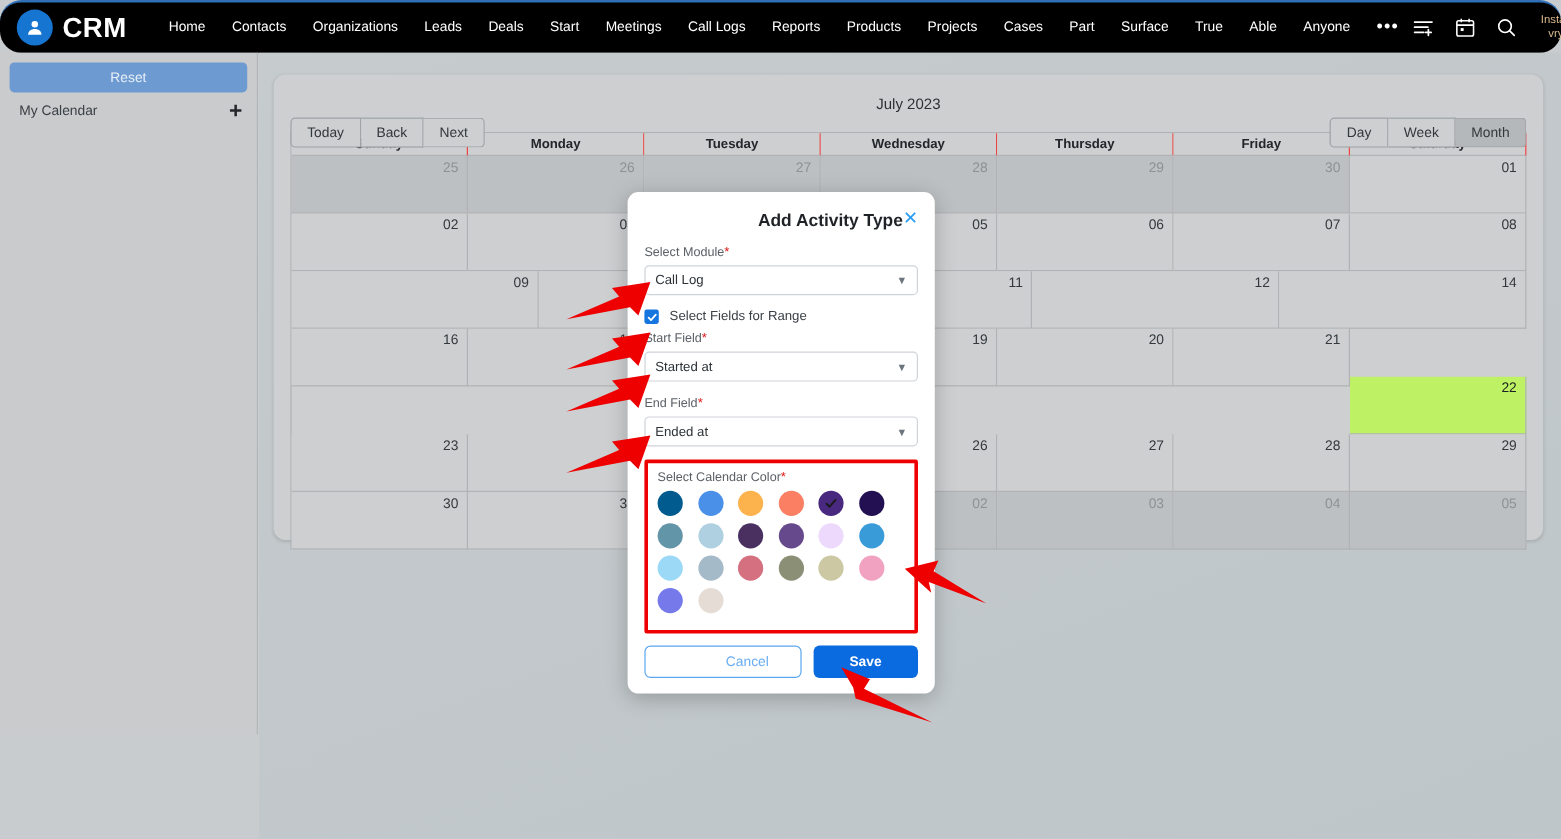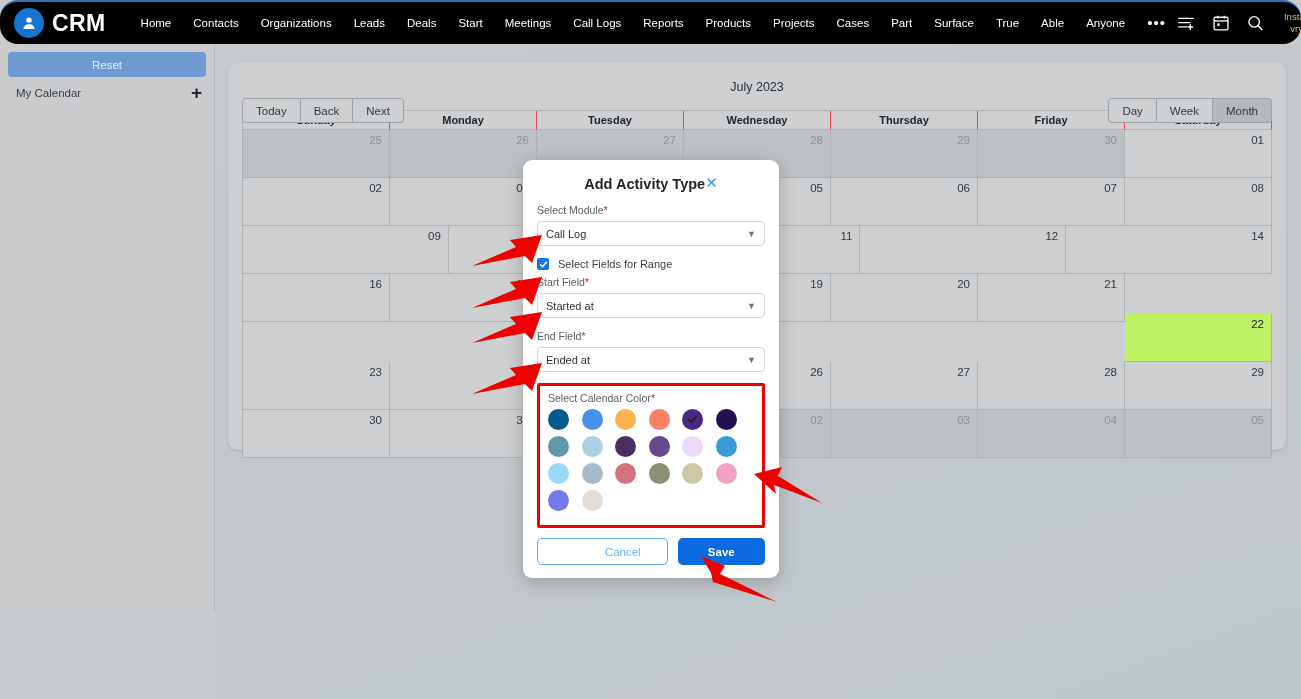--- a/index.html
+++ b/index.html
@@ -136,21 +136,21 @@
   
   #modal {
     position: absolute; left: 523px; top: 160px;
     width: 256px; height: 418px;
     background: #ffffff; border-radius: 9px;
     box-shadow: 0 4px 18px rgba(0,0,0,0.22);
     padding: 16px 14px 0 14px;
     z-index: 20;
   }
   #modal-header {
-    display: flex; align-items: flex-start; justify-content: center;
+    display: flex; align-items: flex-start; justify-content: flex-end;
   }
   #modal-title { font-size: 14.5px; font-weight: bold; color: #1f2328; }
   #modal-close {
     font-size: 15px; color: #2a9df4; cursor: pointer;
     line-height: 14px; font-weight: normal;
   }
   .field-label {
     font-size: 10.5px; color: #5b6066; margin-top: 12px; margin-bottom: 5px;
   }
   .req { color: #e02020; font-size: 11px; }

